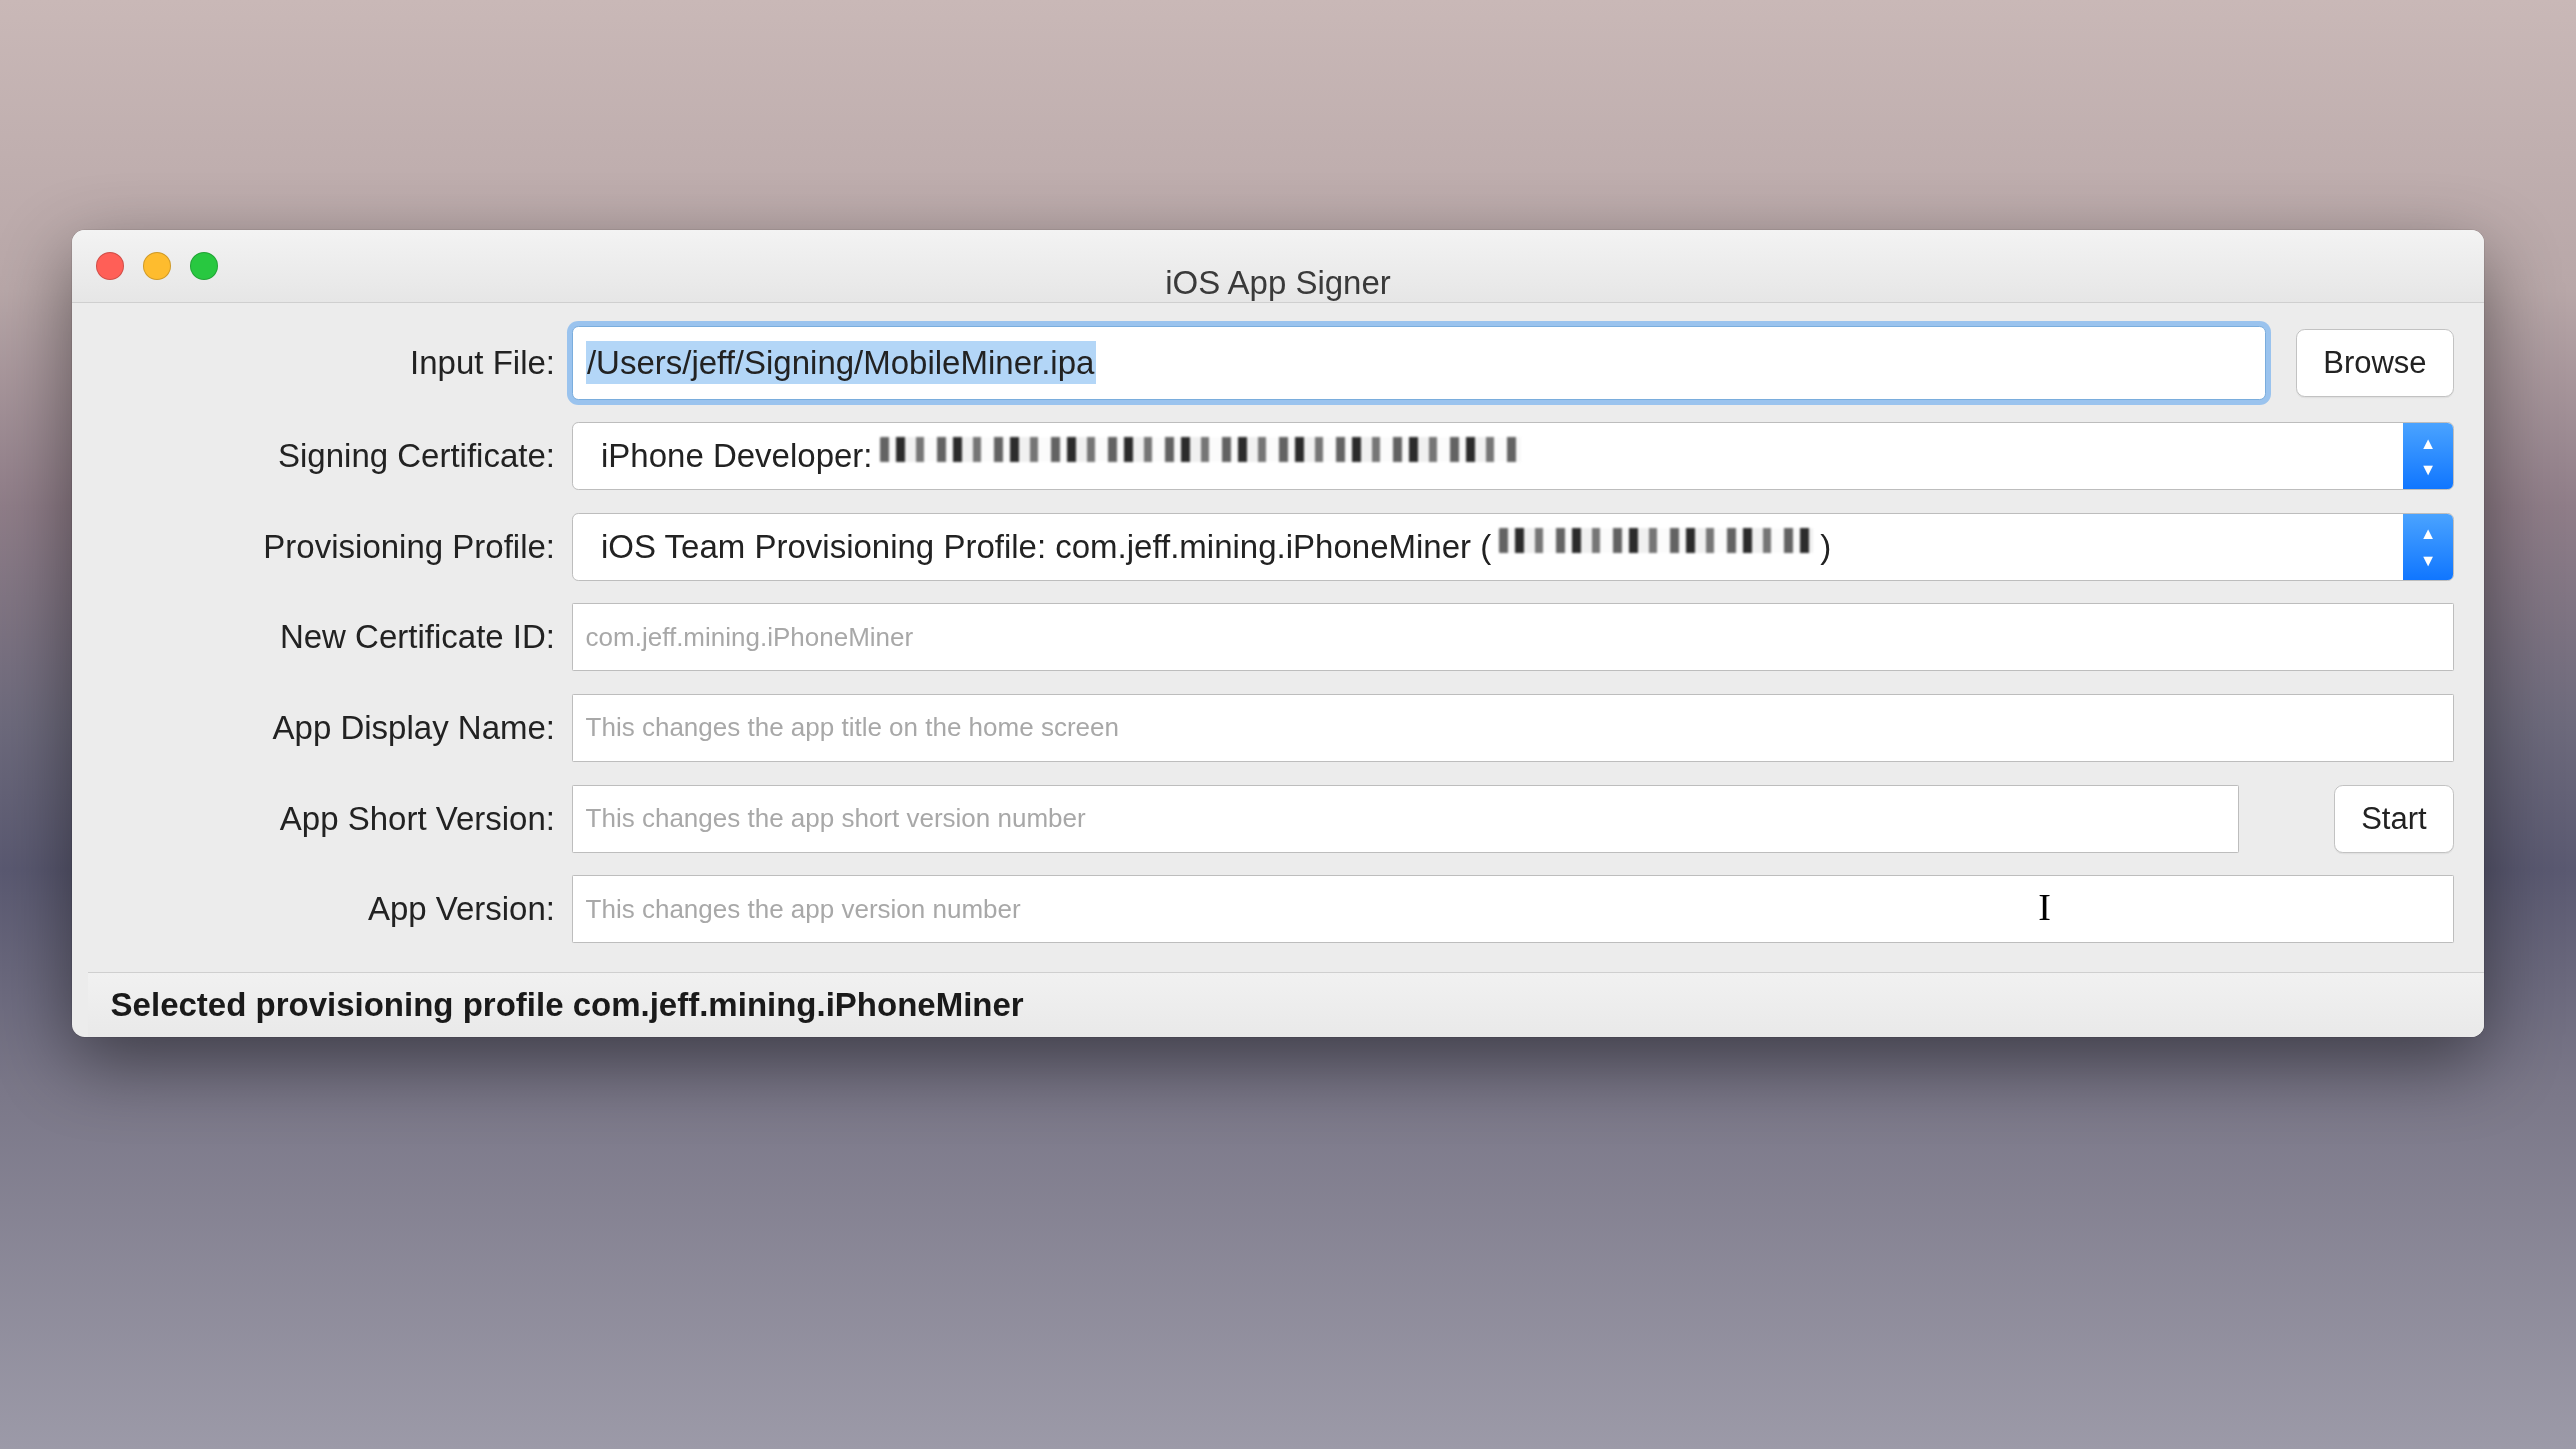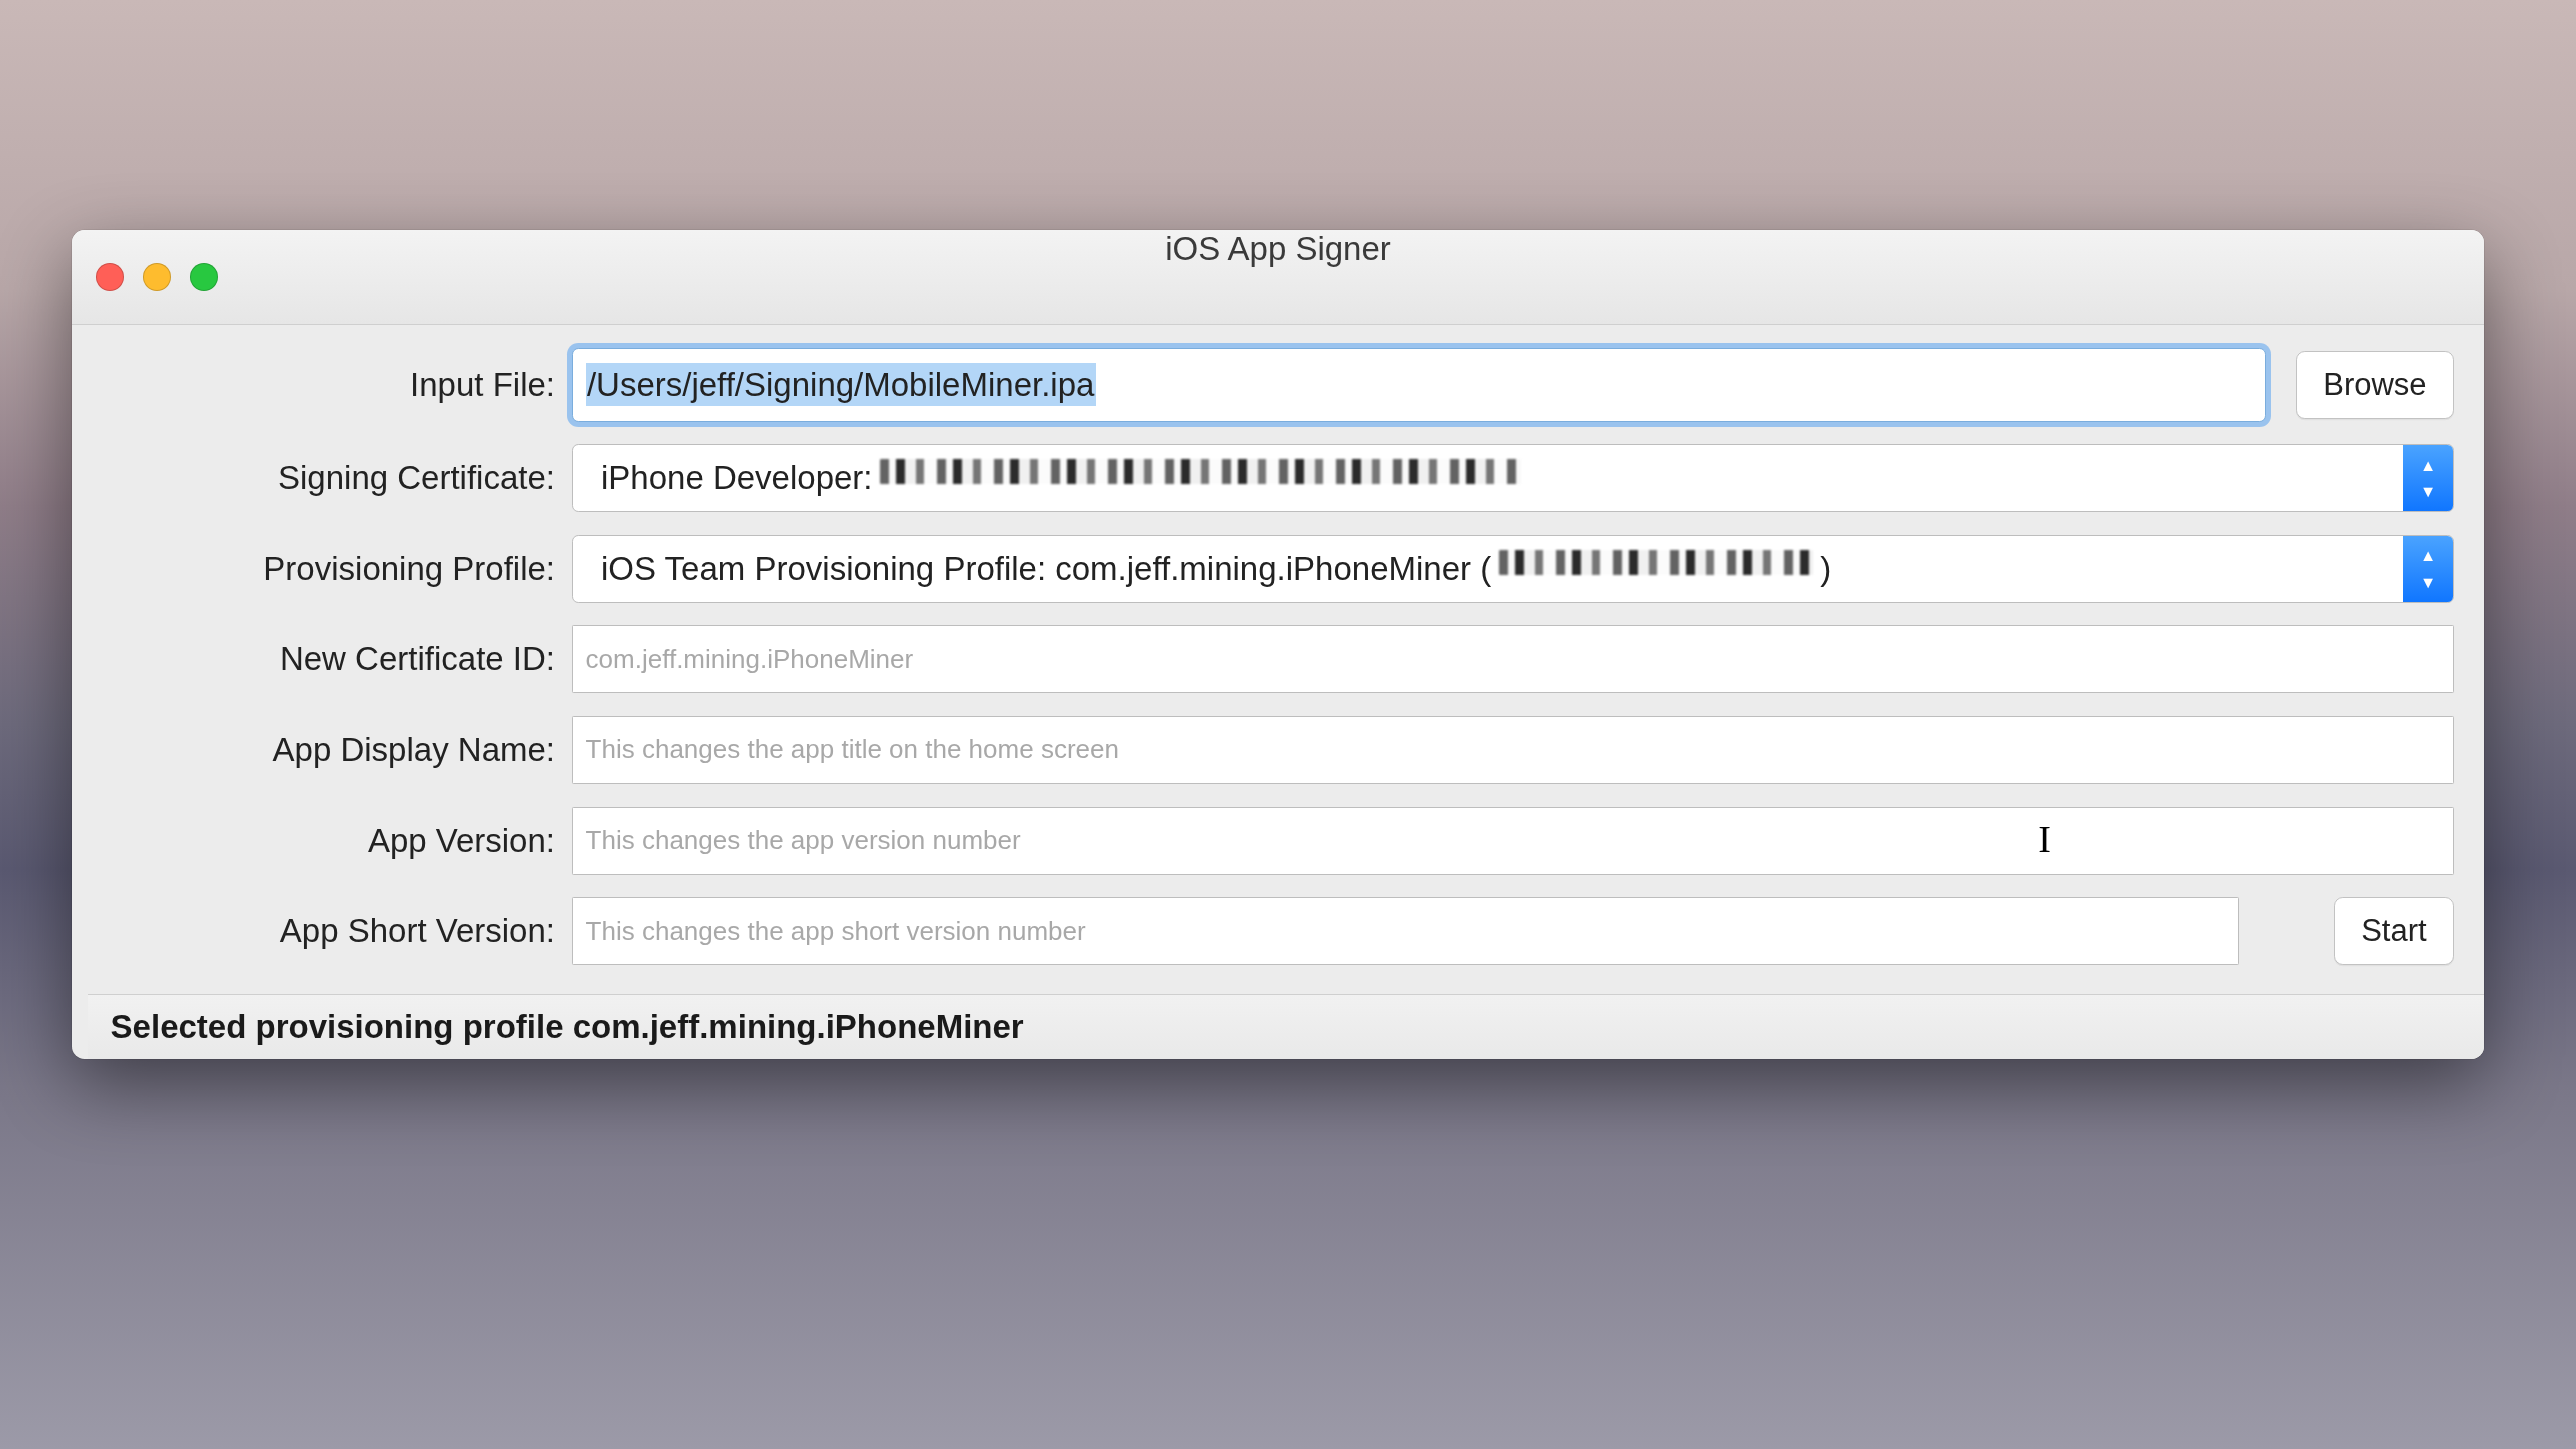--- a/index.html
+++ b/index.html
@@ -18,26 +18,26 @@
     left: 72px;
     top: 230px;
     width: 2412px;
     background: #ececec;
     border-radius: 12.6px;
     box-shadow: 0 25px 75px rgba(0,0,0,0.45), 0 0 0 0.6px rgba(0,0,0,0.12);
     overflow: hidden;
   }
 
   .titlebar {
-    height: 95px;
+    height: 73px;
     background: linear-gradient(#f3f3f3, #e6e6e6);
     border-bottom: 0.6px solid #cfcfcf;
     position: relative;
     display: flex;
-    align-items: flex-start;
+    align-items: flex-end;
     justify-content: center;
   }
   .traffic-lights {
     position: absolute;
     left: 24px;
     top: 50%;
     transform: translateY(-50%);
     display: flex;
     gap: 19px;
   }
@@ -260,36 +260,36 @@
       </div>
     </div>
 
     <div class="row">
       <div class="label">App Display Name:</div>
       <div class="control-cell">
         <input class="text-input" placeholder="This changes the app title on the home screen" style="">
       </div>
     </div>
 
+    <div class="row">
+      <div class="label">App Short Version:</div>
+      <div class="control-cell">
+        <input class="text-input" style="flex: 0 0 1667px;" placeholder="This changes the app short version number">
+        <button class="push-button" style="margin-left:auto">Start</button>
+      </div>
+    </div>
+
     <div class="row row-version">
       <div class="label">App Version:</div>
       <div class="control-cell" style="position:relative;">
         <input class="text-input" placeholder="This changes the app version number" style="">
         <span class="cursor-ibeam">I</span>
       </div>
     </div>
 
-    <div class="row">
-      <div class="label">App Short Version:</div>
-      <div class="control-cell">
-        <input class="text-input" style="flex: 0 0 1667px;" placeholder="This changes the app short version number">
-        <button class="push-button" style="margin-left:auto">Start</button>
-      </div>
-    </div>
-
   </div>
 
   <div class="status-bar">
     <div class="status-text">Selected provisioning profile com.jeff.mining.iPhoneMiner</div>
   </div>
 
 </div>
 
 
 </body></html>

